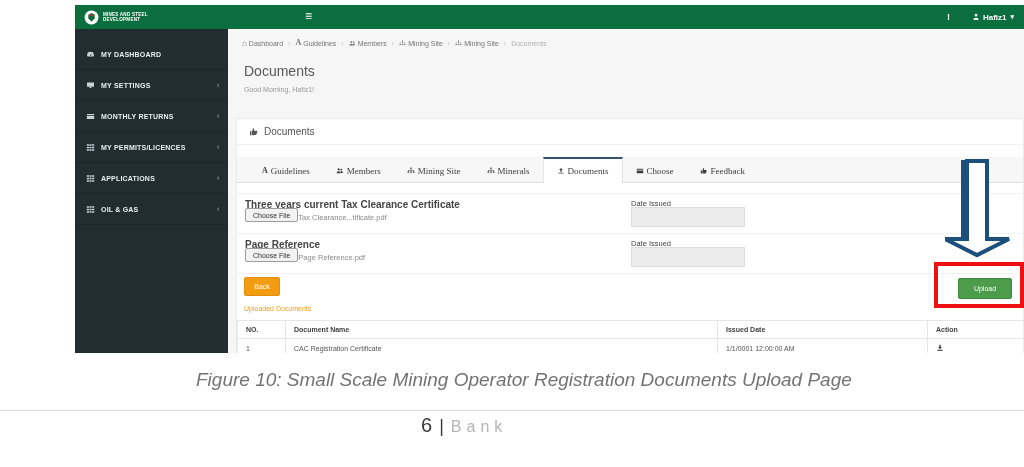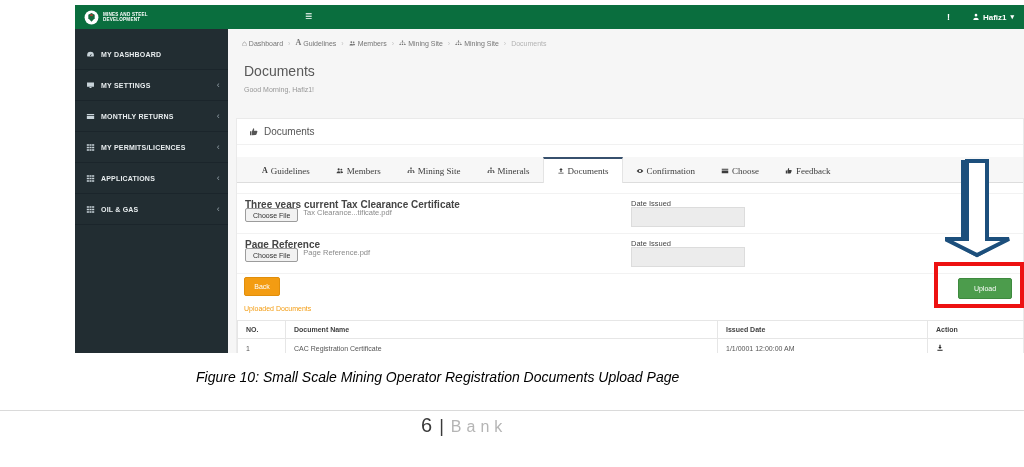--- a/index.html
+++ b/index.html
@@ -58,21 +58,21 @@
   .tab{display:flex;align-items:center;gap:3px;padding:0 13px;font-size:9px;color:#3c3c3c;
        border-top:2px solid transparent;cursor:pointer}
   .tab .ic{width:8px;height:8px;fill:#3c3c3c}
   .tab.active{background:#fff;border-top-color:#37506d;border-left:1px solid #e4e4e4;
               border-right:1px solid #e4e4e4;margin-bottom:-1px}
 
   .form-row{position:absolute;left:0;right:0;height:40px;border-top:1px solid #f2f2f2}
   .row1{top:74px}.row2{top:114px}
   .row-end{position:absolute;left:0;right:0;top:154px;border-top:1px solid #f2f2f2}
   .f-label{position:absolute;left:8px;top:5px;font-size:10px;font-weight:bold;color:#454545}
-  .file-ctl{position:absolute;left:8px;top:14px;display:flex;align-items:flex-start;gap:5px}
+  .file-ctl{position:absolute;left:8px;top:14px;display:flex;align-items:flex-end;}
   .choose-btn{font-family:"Liberation Sans",sans-serif;font-size:7px;padding:2.5px 7px;
               background:#f2f2f2;border:1px solid #9c9c9c;border-radius:2px;color:#2e2e2e;cursor:pointer}
   .file-name{font-size:7.5px;color:#8a8a8a}
   .d-label{position:absolute;left:394px;top:5px;font-size:7.5px;font-weight:normal;color:#454545}
   .d-input{position:absolute;left:394px;top:13px;width:114px;height:20px;background:#ececec;
            border:1px solid #dcdcdc;box-sizing:border-box}
 
   .btn-back{position:absolute;left:7px;top:158px;width:36px;height:19px;background:#f39c12;
             border:1px solid #e08e0b;border-radius:2px;color:#fff;font-size:7px;
             display:flex;align-items:center;justify-content:center;cursor:pointer}
@@ -87,21 +87,21 @@
                               overflow:hidden;white-space:nowrap}
   .doc-table th{color:#3f3f3f}
   .doc-table .dl{width:8px;height:8px;fill:#222;cursor:pointer}
 
   
   .arrow-svg{position:absolute;left:945px;top:158px;width:65px;height:100px;z-index:40}
   .red-box{position:absolute;left:934px;top:262px;width:90px;height:46px;border:4px solid #ed1111;
            box-sizing:border-box;z-index:39}
 
   
-  .caption{position:absolute;left:196px;top:369px;font-style:italic;font-size:14px;color:#000000}
+  .caption{position:absolute;left:196px;top:369px;font-style:italic;font-size:19px;color:#737373}
   .foot-rule{position:absolute;left:0;top:410px;width:1024px;border-top:1px solid #dadada}
   .footer{position:absolute;left:421px;top:414px;display:flex;align-items:baseline;color:#3a3a3a}
   .f-num{font-size:20px}
   .f-sep{font-size:18px;margin:0 7px}
   .f-page{font-size:16px;color:#b5b5b5;letter-spacing:5px}
 </style>
 </head>
 <body>
 
 <div class="page">
@@ -248,26 +248,20 @@
             <svg class="ic" viewBox="0 0 16 16">
               <path d="M6.7 1.2h2.6v2.6H6.7zM7.6 3.8h.8v2.4h-.8zM2.3 6.2h11.4V7H2.3zM2.2 7h.8v2H2.2zM7.6 7h.8v2h-.8zM13 7h.8v2H13zM1 9h3.2v2.6H1zM6.4 9h3.2v2.6H6.4zM11.8 9H15v2.6h-3.2z"></path>
             </svg>
             <span>Minerals</span>
           </div>
           <div class="tab active">
             <svg class="ic" viewBox="0 0 16 16">
               <path d="M8 1.8l3.6 4H9.2v4.4H6.8V5.8H4.4zM2.8 11.6h10.4v1.6H2.8z"></path>
             </svg>
             <span>Documents</span>
-          </div>
-          <div class="tab">
-            <svg class="ic" viewBox="0 0 16 16">
-              <path d="M8 3.9C4.9 3.9 2.4 6.6 1.3 8c1.1 1.4 3.6 4.1 6.7 4.1s5.6-2.7 6.7-4.1C13.6 6.6 11.1 3.9 8 3.9zm0 6.4A2.3 2.3 0 1 1 8 5.7a2.3 2.3 0 0 1 0 4.6z"></path>
-            </svg>
-            <span>Confirmation</span>
           </div>
           <div class="tab">
             <svg class="ic" viewBox="0 0 16 16">
               <path d="M1.5 3.4h13v2.3h-13zM1.5 7h13v5.6h-13z"></path>
             </svg>
             <span>Choose</span>
           </div>
           <div class="tab">
             <svg class="ic" viewBox="0 0 16 16">
               <path d="M1.6 6.8H4v6.4H1.6zM4.8 13V6.9l2.1-5.1c.9 0 1.6.8 1.4 1.9l-.5 2.1h4.4c.8 0 1.4.8 1.2 1.6l-1.4 4.2c-.2.7-.8 1.2-1.6 1.2z"></path>

